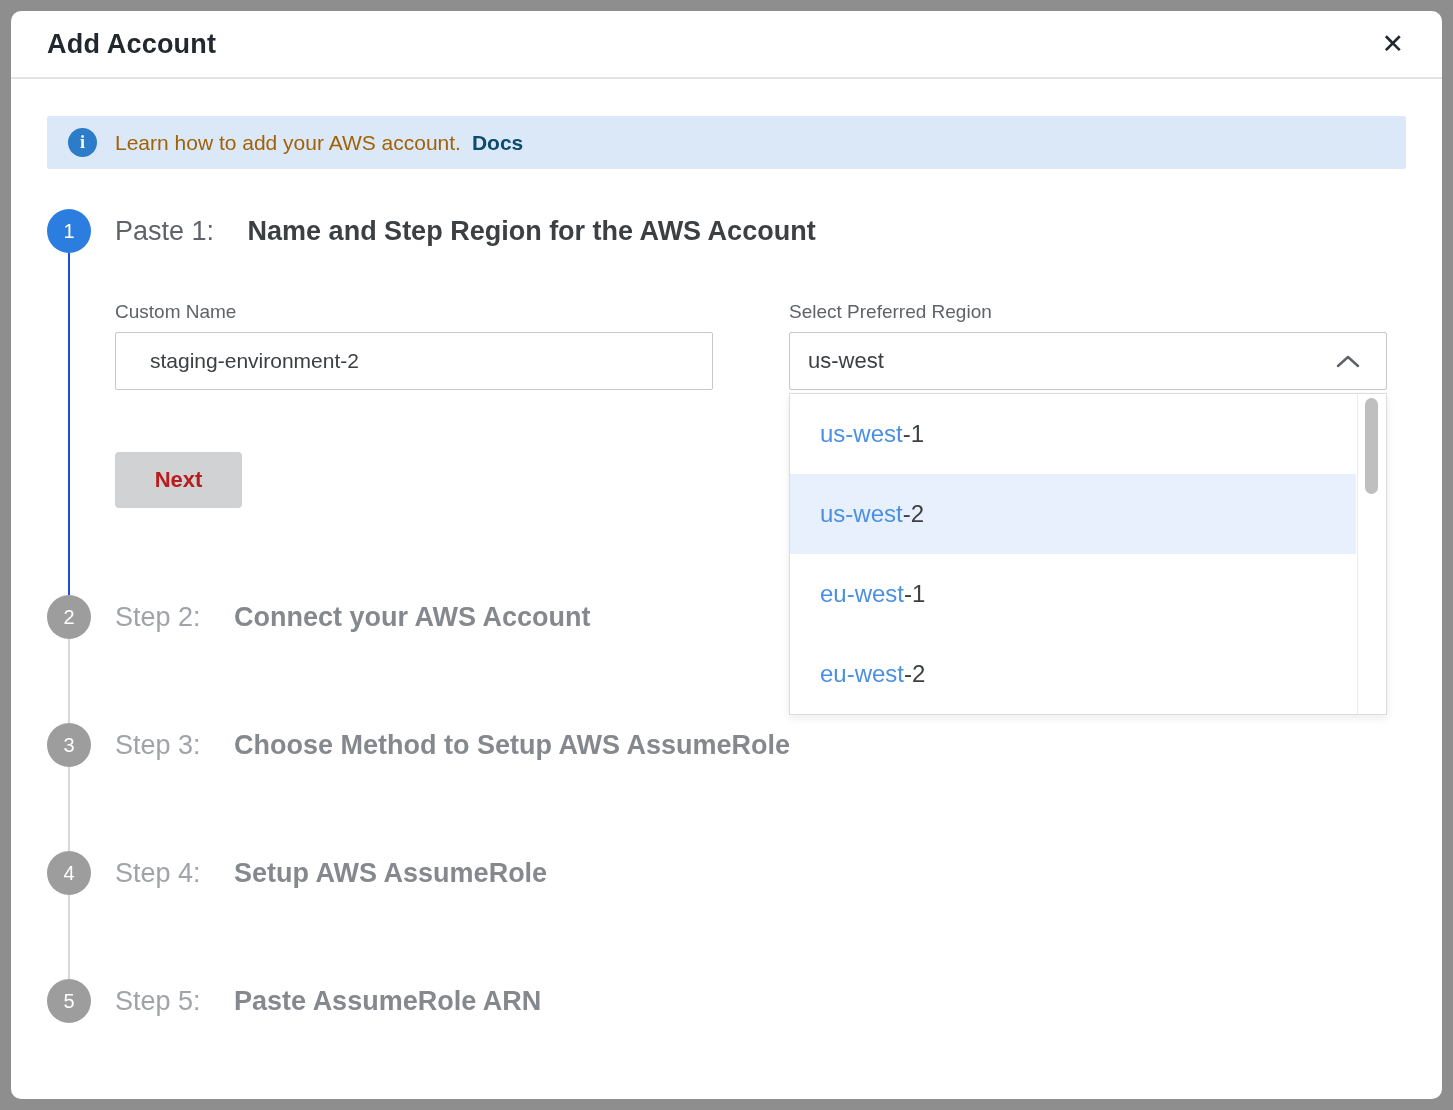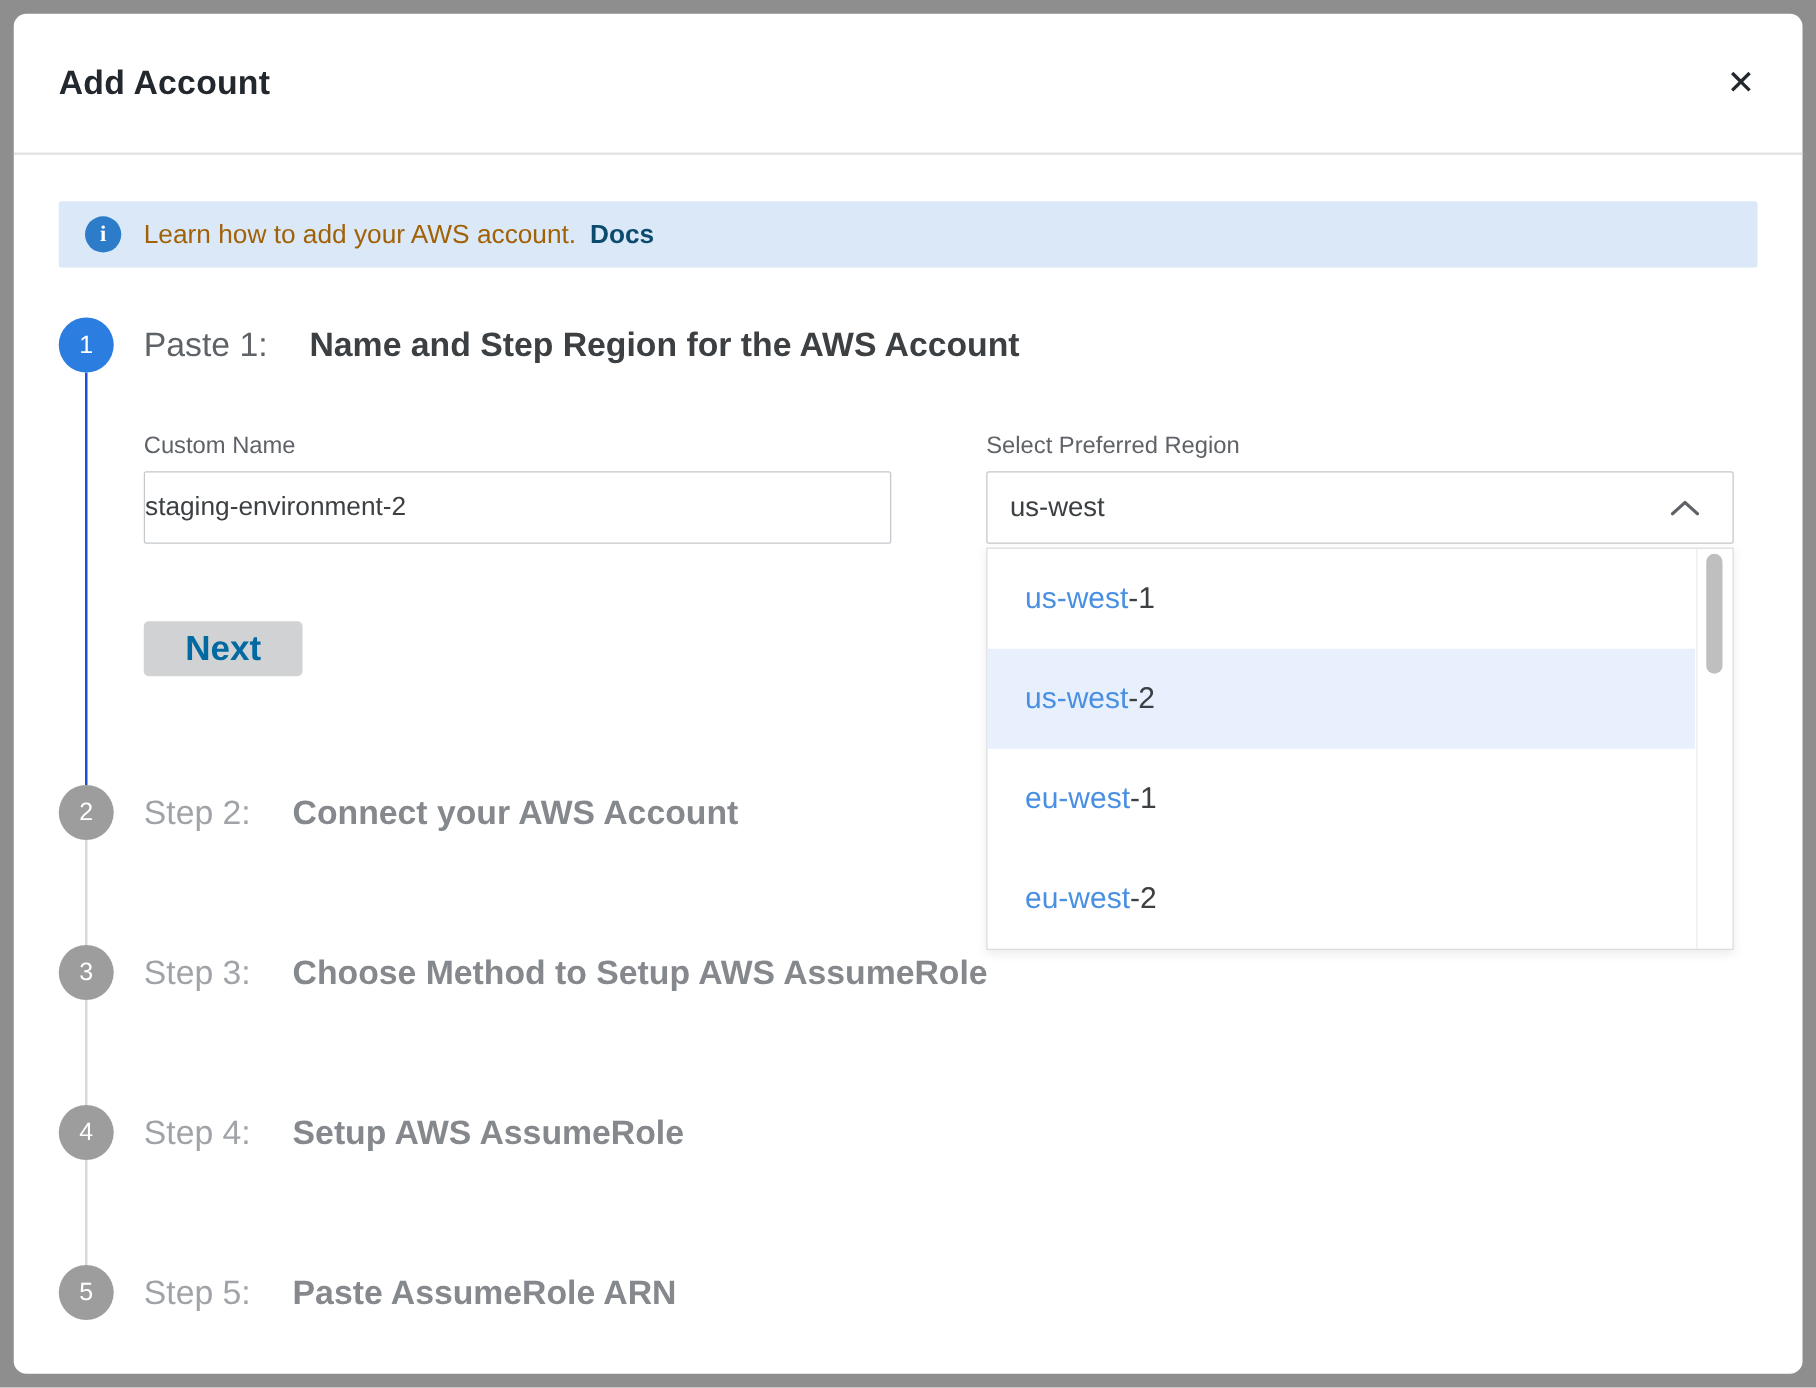--- a/index.html
+++ b/index.html
@@ -11,21 +11,21 @@
   }
   .modal {
     position: absolute;
     inset: 11px;
     background: #ffffff;
     border-radius: 10px;
     overflow: hidden;
   }
   
   .modal-header {
-    height: 113px;
+    height: 68px;
     display: flex;
     align-items: center;
     justify-content: space-between;
     padding: 0 38px 0 36px;
     border-bottom: 2px solid #e4e4e4;
   }
   .modal-title {
     font-size: 27px;
     font-weight: 700;
     color: #22282e;
@@ -116,21 +116,21 @@
     color: #5f6368;
     margin-bottom: 9px;
   }
   .text-input {
     width: 100%;
     height: 58px;
     border: 1px solid #c4c8cc;
     border-radius: 2px;
     font-size: 21px;
     color: #3c4043;
-    padding: 0 0;
+    padding: 0 34px;
     font-family: "Liberation Sans", sans-serif;
     background: #fff;
     outline: none;
   }
   .select-box {
     width: 100%;
     height: 58px;
     border: 1px solid #c4c8cc;
     border-radius: 2px;
     display: flex;
@@ -175,26 +175,26 @@
     top: 4px; right: 8px;
     width: 13px; height: 96px;
     border-radius: 7px;
     background: #bfbfbf;
     cursor: pointer;
   }
   
   .next-btn {
     margin-top: 62px;
     width: 127px;
-    height: 44px;
+    height: 56px;
     border: none;
     border-radius: 4px;
     background: #d0d2d3;
-    color: #0369a1;
-    font-size: 28px;
+    color: #b91c1c;
+    font-size: 22px;
     font-weight: 700;
     font-family: "Liberation Sans", sans-serif;
     cursor: default;
   }
 </style>
 </head>
 <body>
 
 <div class="modal">
 

